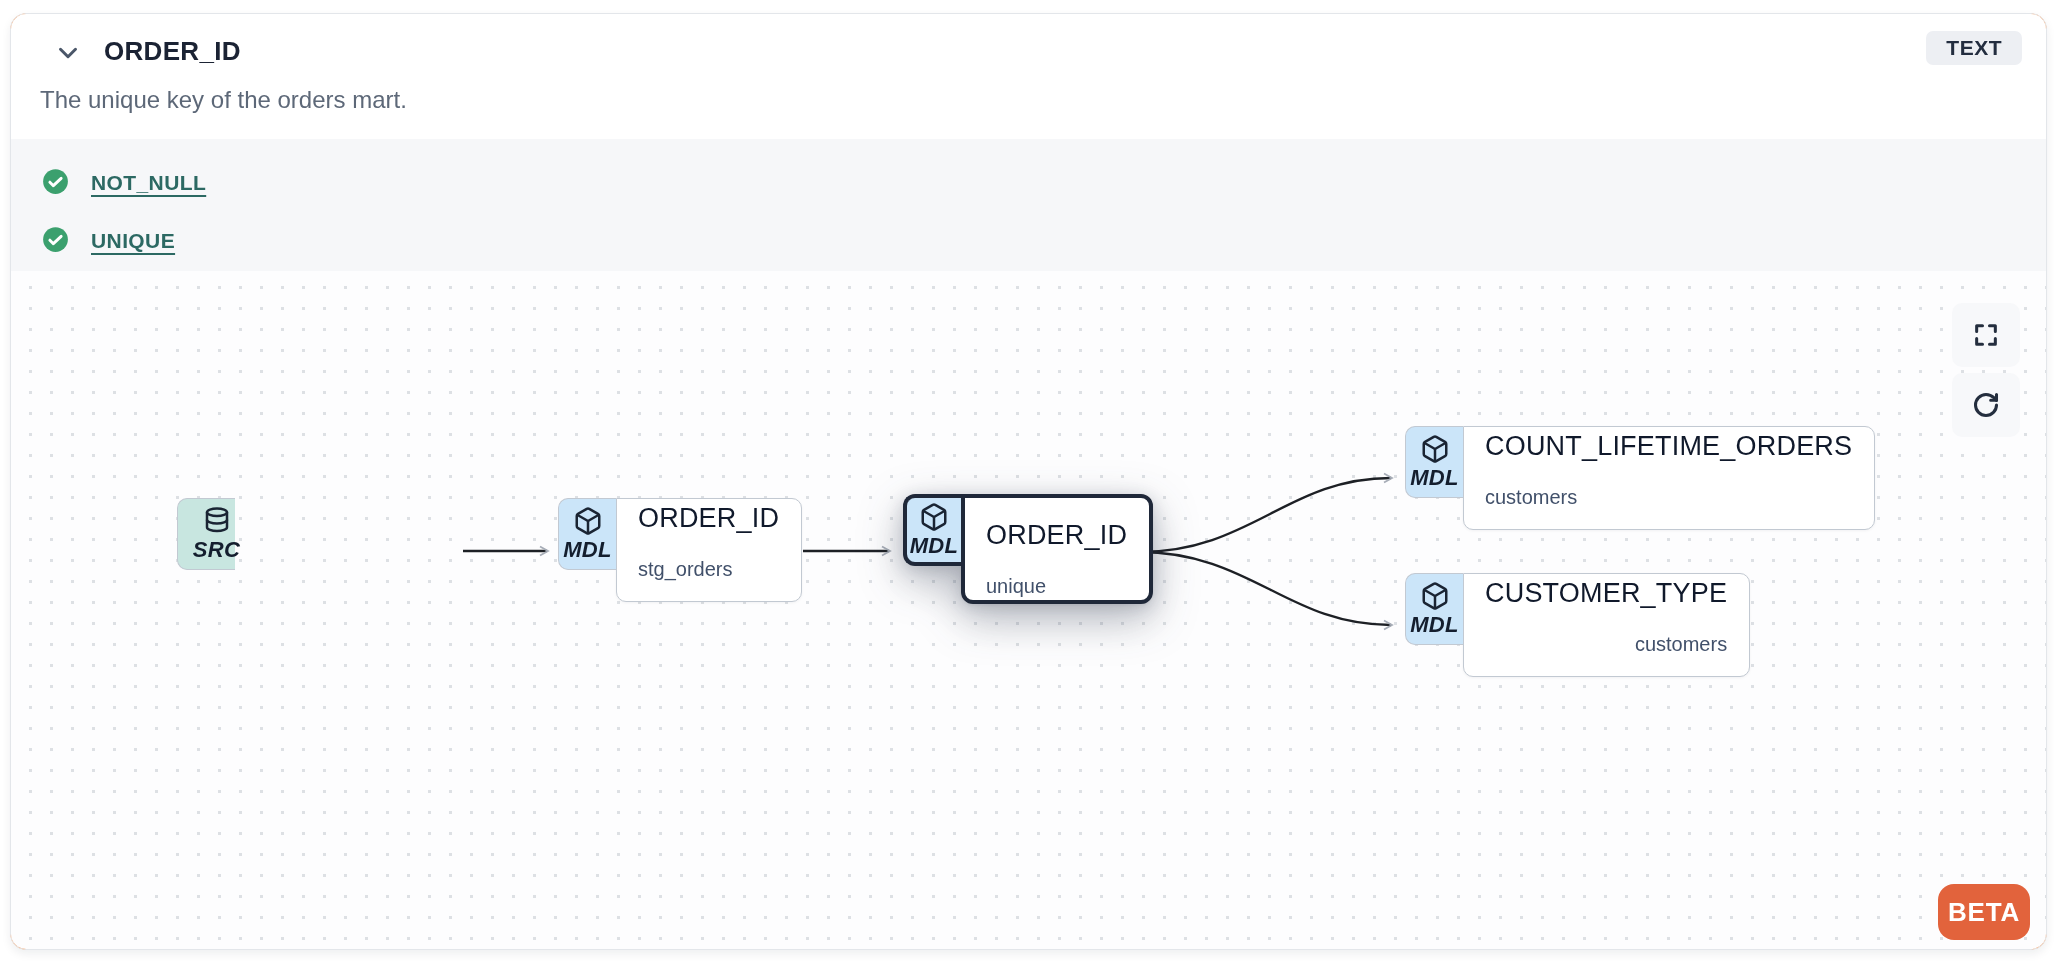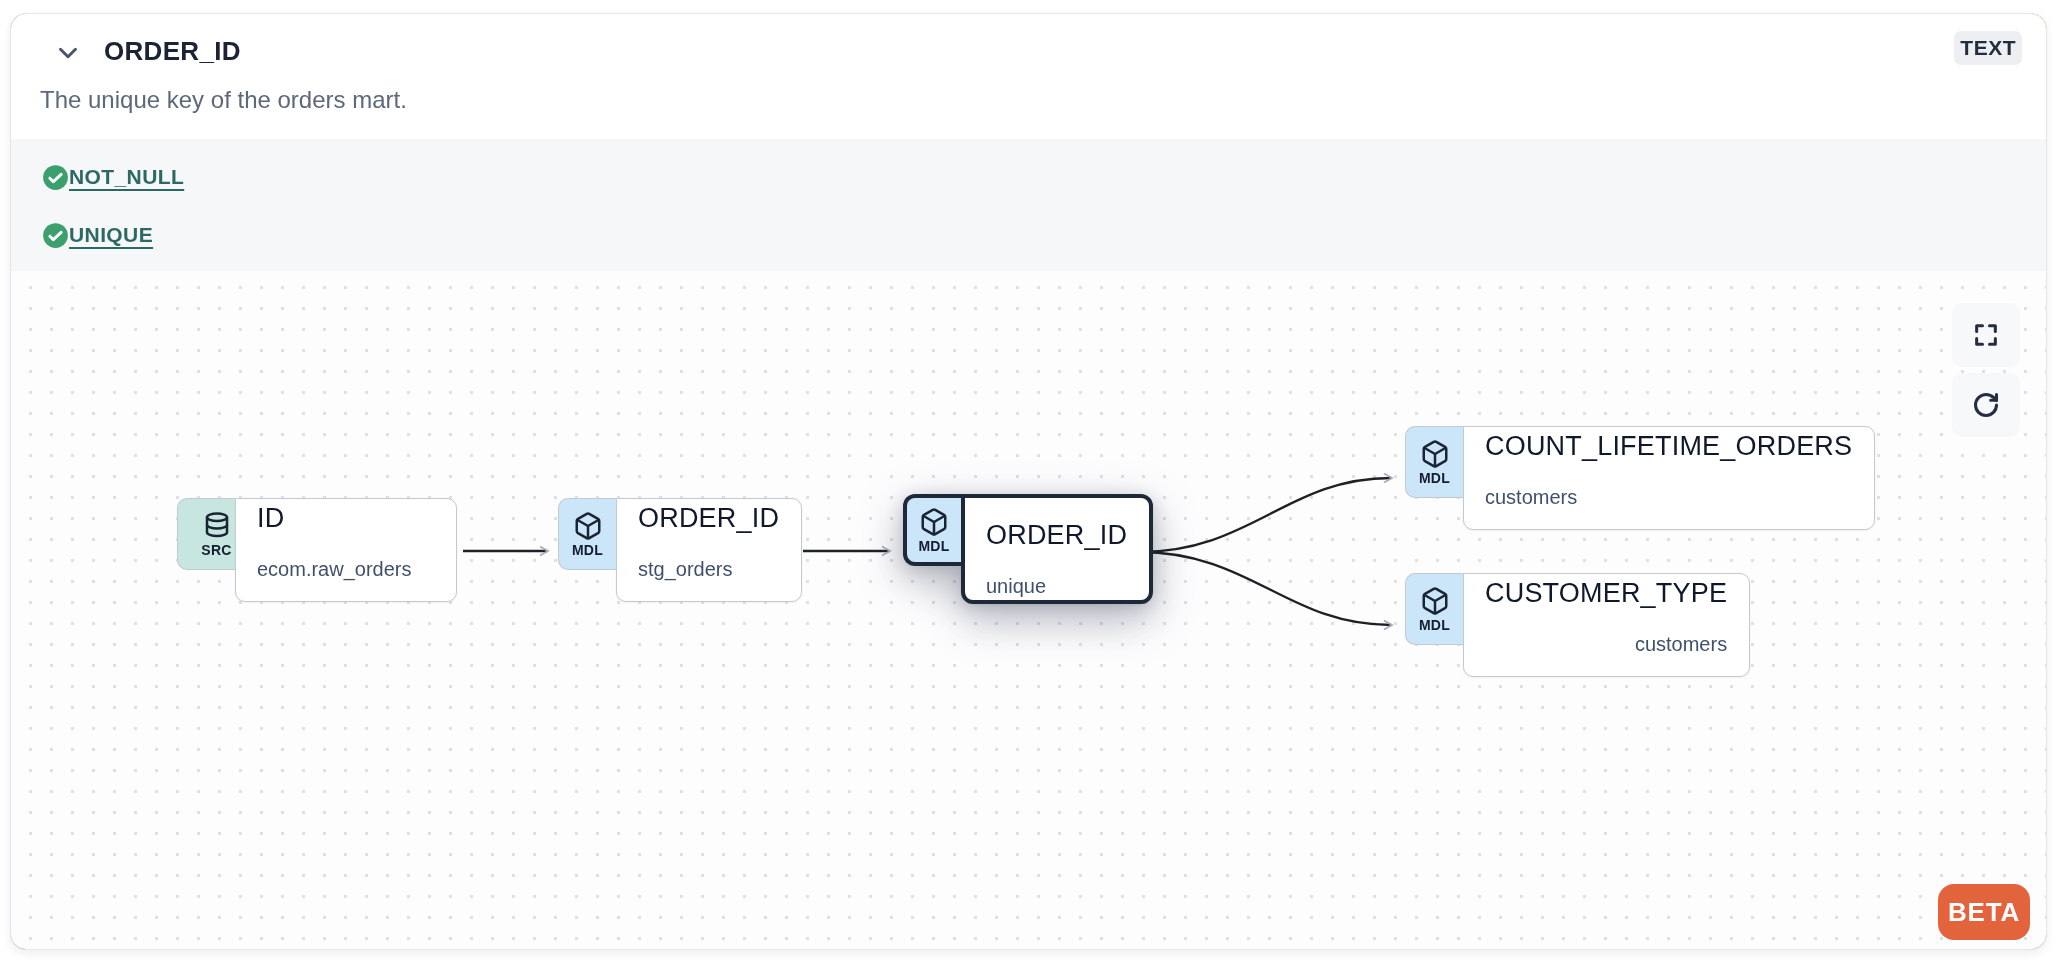--- a/index.html
+++ b/index.html
@@ -11,47 +11,47 @@
           box-shadow:0 4px 10px rgba(16,24,40,.07); overflow:hidden; }
 
   
   .hdr { position:relative; height:125px; background:#fff; }
   .collapse-btn { position:absolute; left:38px; top:20px; width:38px; height:38px;
                   border:none; background:transparent; cursor:pointer;
                   display:flex; align-items:center; justify-content:center; }
   .collapse-btn svg { width:30px; height:30px; stroke:#4b5769; }
   .page-title { position:absolute; left:93px; top:22px; font-size:26px;
                 font-weight:600; letter-spacing:.3px; color:#1b2334; }
-  .type-badge { position:absolute; right:24px; top:17px; height:34px; padding:0 6px;
+  .type-badge { position:absolute; right:24px; top:17px; height:34px; padding:0 20px;
                 background:#edeff3; border-radius:7px; display:flex; align-items:center;
                 font-size:21px; font-weight:600; color:#232d3f; letter-spacing:.5px; }
   .descr { position:absolute; left:29px; top:72px; font-size:24px; color:#5d6878;text-align:right; }
 
   
   .tests { position:absolute; left:0; top:125px; width:100%; height:132px;
            background:#f6f7f9; padding:20px 0 0 31px; }
-  .test-row { display:flex; align-items:center; gap:0; height:36px; margin-bottom:22px; }
+  .test-row { display:flex; align-items:flex-end; gap:22px; height:36px; margin-bottom:22px; }
   .test-row svg { width:27px; height:27px; flex:0 0 auto; }
   .test-link { font-size:21px; font-weight:600; letter-spacing:.4px; color:#2c6963;
                text-decoration:underline; text-underline-offset:5px; cursor:pointer; }
 
   
   .canvas { position:absolute; left:0; top:257px; width:2035px; height:680px;
             background-color:#fdfdfe;
             background-image:radial-gradient(circle,#ddе0e4 1.7px, transparent 1.7px);
             background-image:radial-gradient(circle,#dde0e4 1.7px, transparent 1.7px);
             background-size:21px 21px; background-position:9px 6px; }
   .edges { position:absolute; left:0; top:0; width:100%; height:100%; }
 
   .node { position:absolute; display:flex; align-items:flex-start; cursor:pointer; }
   .node-badge { width:58px; height:72px; border:1.5px solid #c2c9d2; border-right:none;
                 border-radius:10px 0 0 10px; display:flex; flex-direction:column;
                 align-items:center; justify-content:center; gap:1px; z-index:2; }
   .node-badge svg { width:30px; height:30px; stroke:#1a2433; }
-  .badge-label { font-size:14px; font-weight:600; color:#141e2e; letter-spacing:.3px; }
+  .badge-label { font-size:22px; font-weight:600; color:#141e2e; letter-spacing:.3px;font-style:italic; }
   .badge-src { background:#c8e6e0;padding-left:20px; }
   .badge-mdl { background:#cbe5f9; }
   .node-body { background:#fff; border:1.5px solid #c2c9d2; height:104px;
                border-radius:0 10px 10px 10px; padding:4px 22px 0 21px;
                white-space:nowrap; box-shadow:0 1px 3px rgba(16,24,40,.05); }
   .node-title { font-size:27px; font-weight:500; color:#10192b; letter-spacing:.2px; }
   .node-sub { font-size:20px; color:#41506а; color:#41506a; margin-top:24px; }
   .node.selected { filter:drop-shadow(0 14px 22px rgba(35,45,65,.30))
                           drop-shadow(0 4px 8px rgba(35,45,65,.18)); }
   .node.selected .node-badge { border:4px solid #1f2839; border-right:none;
@@ -120,24 +120,20 @@
 
     <div class="node" style="left:166px; top:227px;">
       <div class="node-badge badge-src">
         <svg viewBox="0 0 24 24" fill="none" stroke-width="2">
             <ellipse cx="12" cy="5" rx="8" ry="3"></ellipse>
             <path d="M4 5v6c0 1.66 3.58 3 8 3s8-1.34 8-3V5"></path>
             <path d="M4 11v6c0 1.66 3.58 3 8 3s8-1.34 8-3v-6"></path>
           </svg>
         <span class="badge-label">SRC</span>
       </div>
-      <div class="node-body" style="min-width:222px;">
-        <div class="node-title">ID</div>
-        <div class="node-sub">ecom.raw_orders</div>
-      </div>
     </div>
 
     <div class="node" style="left:547px; top:227px;">
       <div class="node-badge badge-mdl">
         <svg viewBox="0 0 24 24" fill="none" stroke-width="2" stroke-linejoin="round">
             <path d="M21 16V8a2 2 0 0 0-1-1.73l-7-4a2 2 0 0 0-2 0l-7 4A2 2 0 0 0 3 8v8a2 2 0 0 0 1 1.73l7 4a2 2 0 0 0 2 0l7-4A2 2 0 0 0 21 16z"></path>
             <polyline points="3.3 7 12 12 20.7 7"></polyline>
             <line x1="12" y1="22" x2="12" y2="12"></line>
           </svg>
         <span class="badge-label">MDL</span>

